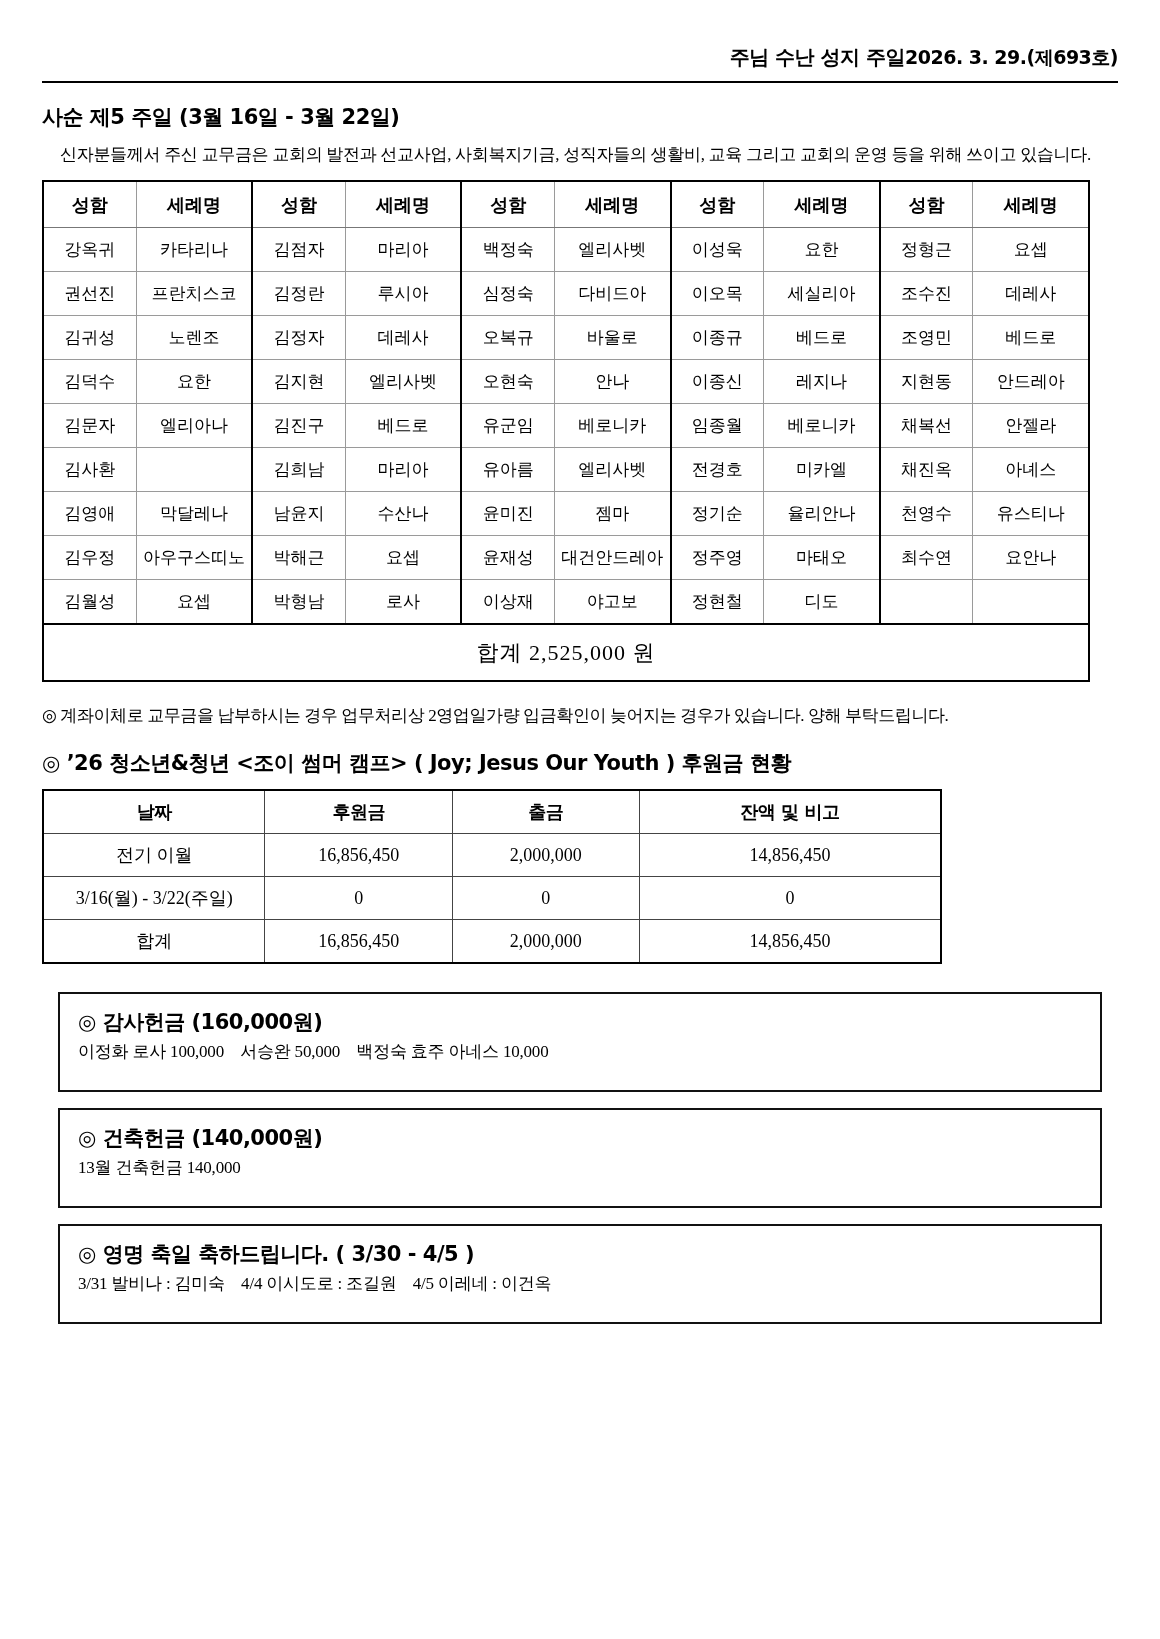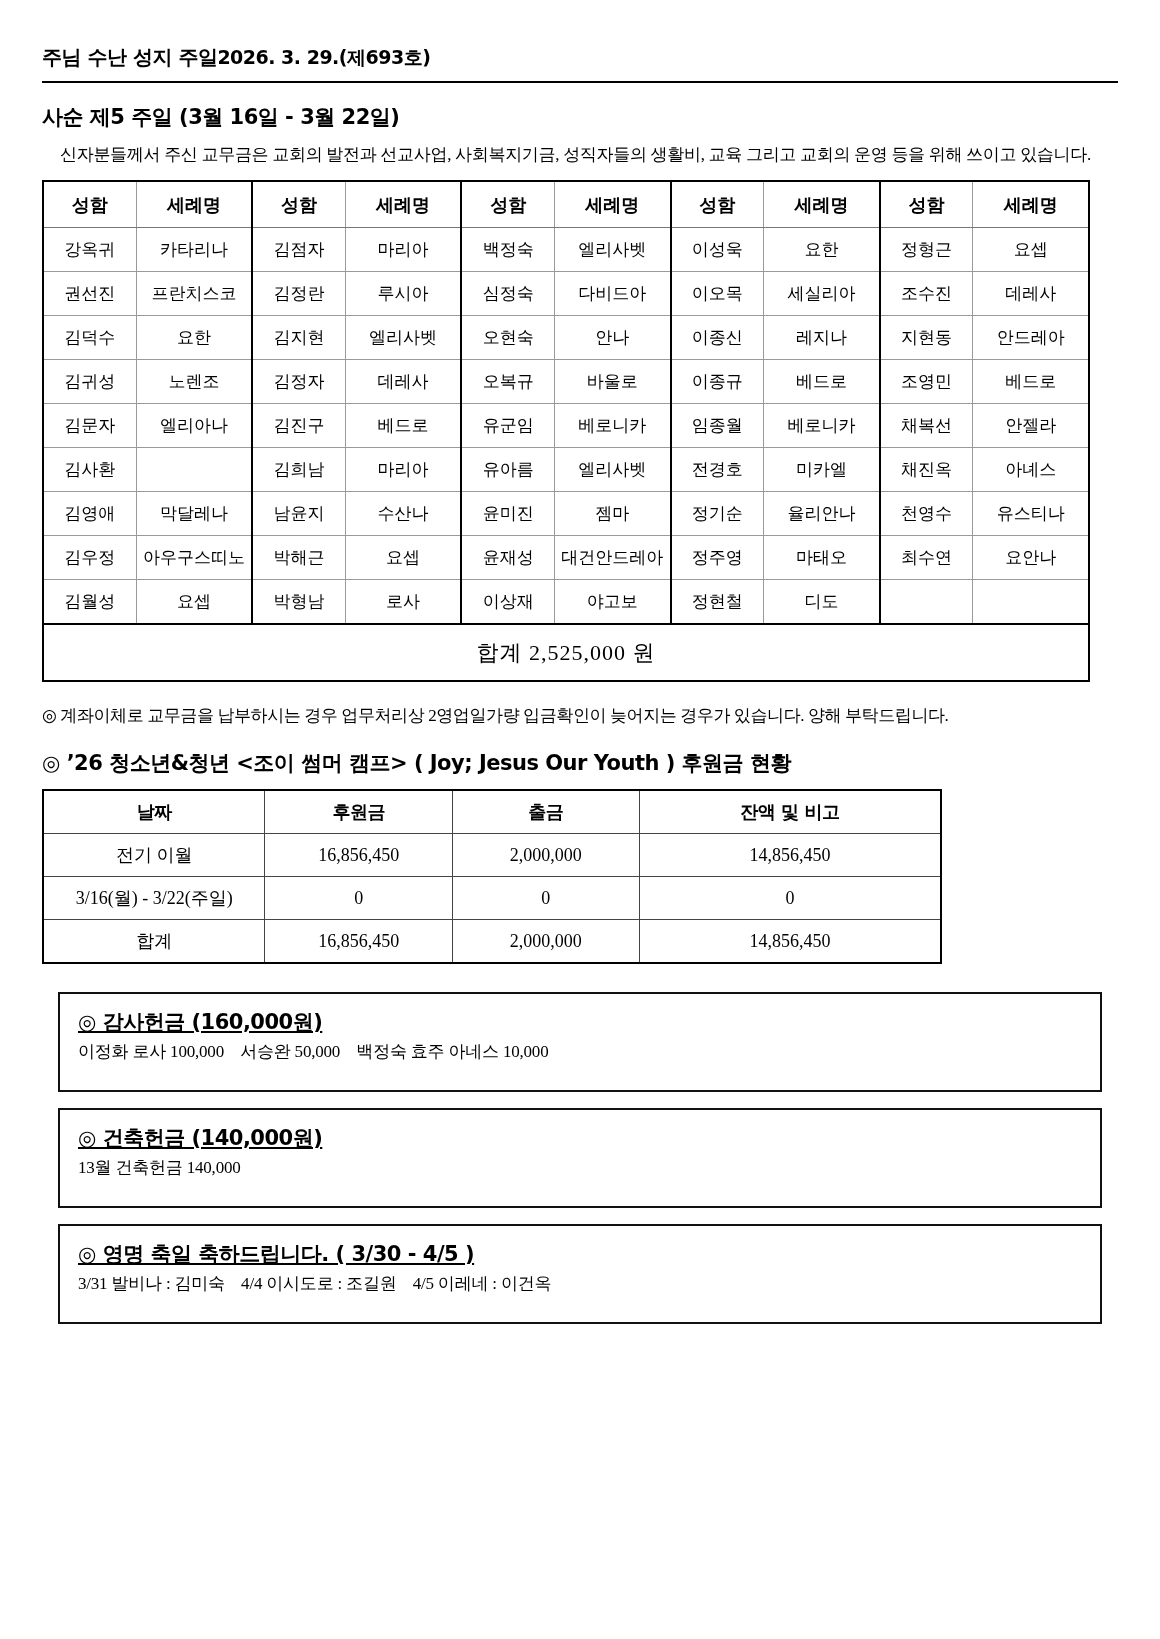--- a/index.html
+++ b/index.html
@@ -5,21 +5,21 @@
   html,body{margin:0;padding:0;background:#fff;}
   body{
     width:1160px;height:1639px;
     font-family:"Liberation Serif","DejaVu Serif",serif;
     color:#000;position:relative;overflow:hidden;
   }
   .page{padding:44px 42px 0 42px;}
   .pop{font-family:"DejaVu Sans","Liberation Sans",sans-serif;font-weight:700;letter-spacing:-0.5px;}
 
   
-  .hdr{display:flex;justify-content:flex-start;align-items:flex-end;}
+  .hdr{display:flex;justify-content:flex-end;align-items:flex-end;}
   .hdr-left{font-size:20px;}
   .hdr-right{font-size:19px;}
   .hdr-rule{border:none;border-top:2.5px solid #000;margin:10px 0 0 0;}
 
   
   .sec-title{font-size:21px;margin-top:20px;}
   .intro{font-size:17px;margin-top:12px;padding-left:18px;letter-spacing:-0.3px;}
 
   
   table{border-collapse:collapse;}
@@ -55,21 +55,21 @@
   }
   .camp tr :first-child{border-left:none;}
   .camp tr :last-child{border-right:none;}
   .camp tr:last-child td{border-bottom:none;}
 
   
   .ibox{
     width:1044px;margin:16px auto 0 auto;border:2.5px solid #111;
     height:100px;box-sizing:border-box;padding:14px 18px 0 18px;
   }
-  .ibox .btitle{font-size:21px;text-decoration:underline;}
+  .ibox .btitle{font-size:21px;}
   .ibox .bbody{font-size:17px;margin-top:4px;white-space:pre-wrap;letter-spacing:-0.2px;}
   .boxwrap{margin-top:28px;}
 </style>
 </head>
 <body>
 
 <div class="page">
 
   <div class="hdr">
     <span class="pop hdr-left">주님 수난 성지 주일</span>
@@ -126,42 +126,42 @@
           <td class="grp">김정란</td>
           <td>루시아</td>
           <td class="grp">심정숙</td>
           <td>다비드아</td>
           <td class="grp">이오목</td>
           <td>세실리아</td>
           <td class="grp">조수진</td>
           <td>데레사</td>
         </tr>
         <tr>
+          <td>김귀성</td>
+          <td>노렌조</td>
+          <td class="grp">김정자</td>
+          <td>데레사</td>
+          <td class="grp">오복규</td>
+          <td>바울로</td>
+          <td class="grp">이종규</td>
+          <td>베드로</td>
+          <td class="grp">조영민</td>
+          <td>베드로</td>
+        </tr>
+        <tr>
           <td>김덕수</td>
           <td>요한</td>
           <td class="grp">김지현</td>
           <td>엘리사벳</td>
           <td class="grp">오현숙</td>
           <td>안나</td>
           <td class="grp">이종신</td>
           <td>레지나</td>
           <td class="grp">지현동</td>
           <td>안드레아</td>
-        </tr>
-        <tr>
-          <td>김귀성</td>
-          <td>노렌조</td>
-          <td class="grp">김정자</td>
-          <td>데레사</td>
-          <td class="grp">오복규</td>
-          <td>바울로</td>
-          <td class="grp">이종규</td>
-          <td>베드로</td>
-          <td class="grp">조영민</td>
-          <td>베드로</td>
         </tr>
         <tr>
           <td>김문자</td>
           <td>엘리아나</td>
           <td class="grp">김진구</td>
           <td>베드로</td>
           <td class="grp">유군임</td>
           <td>베로니카</td>
           <td class="grp">임종월</td>
           <td>베로니카</td>

